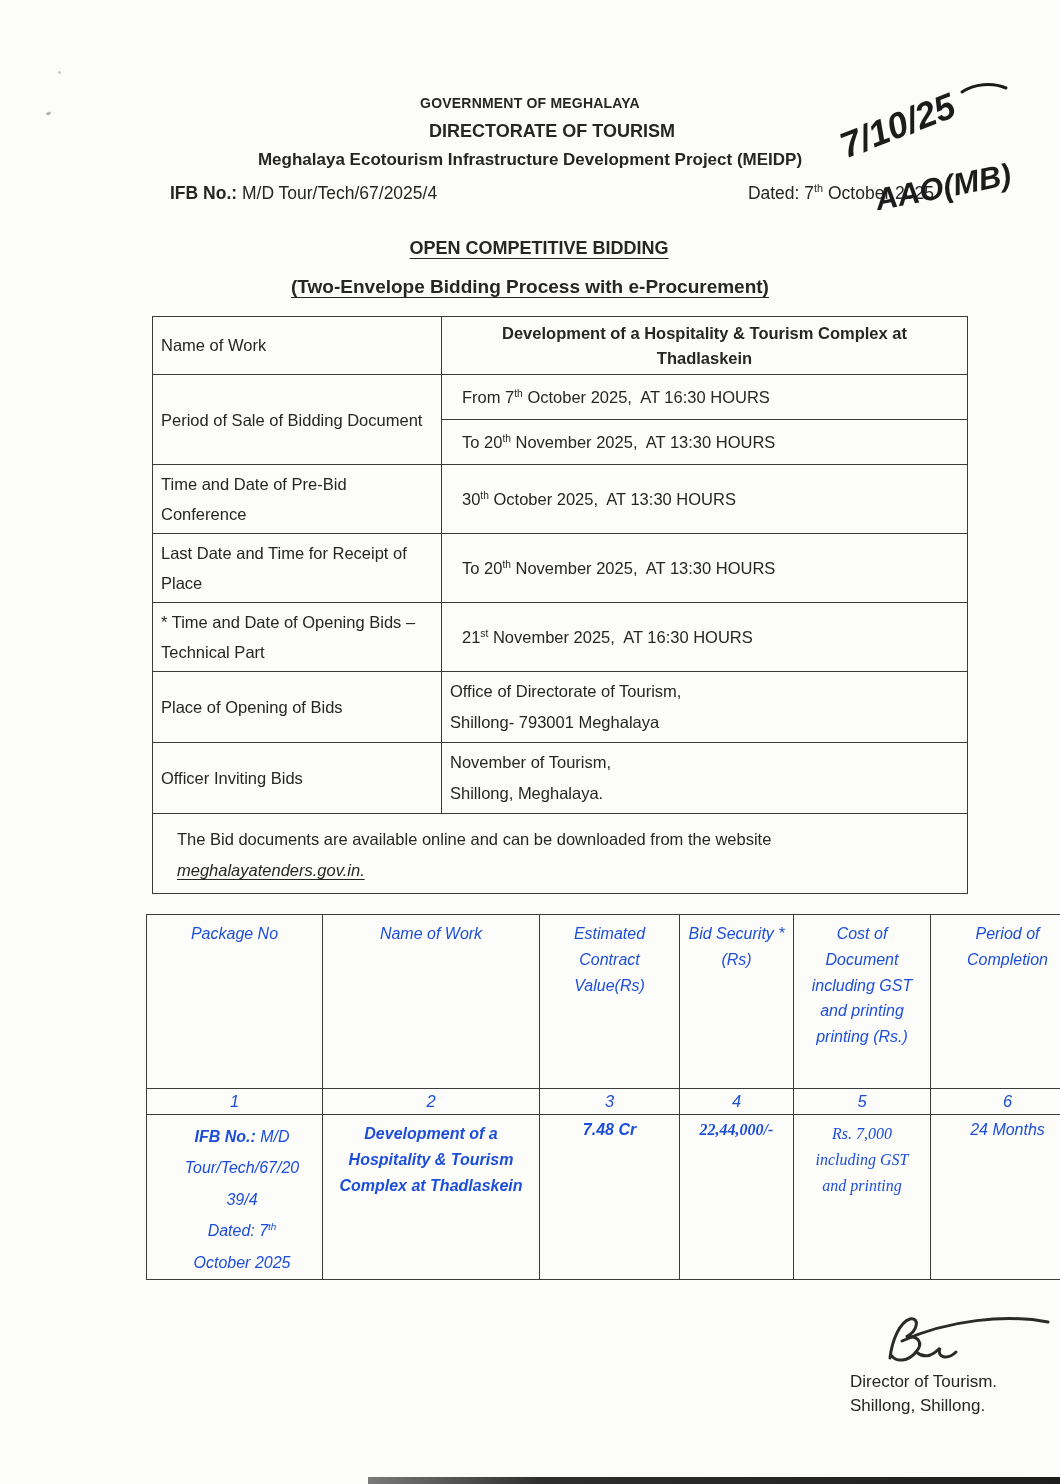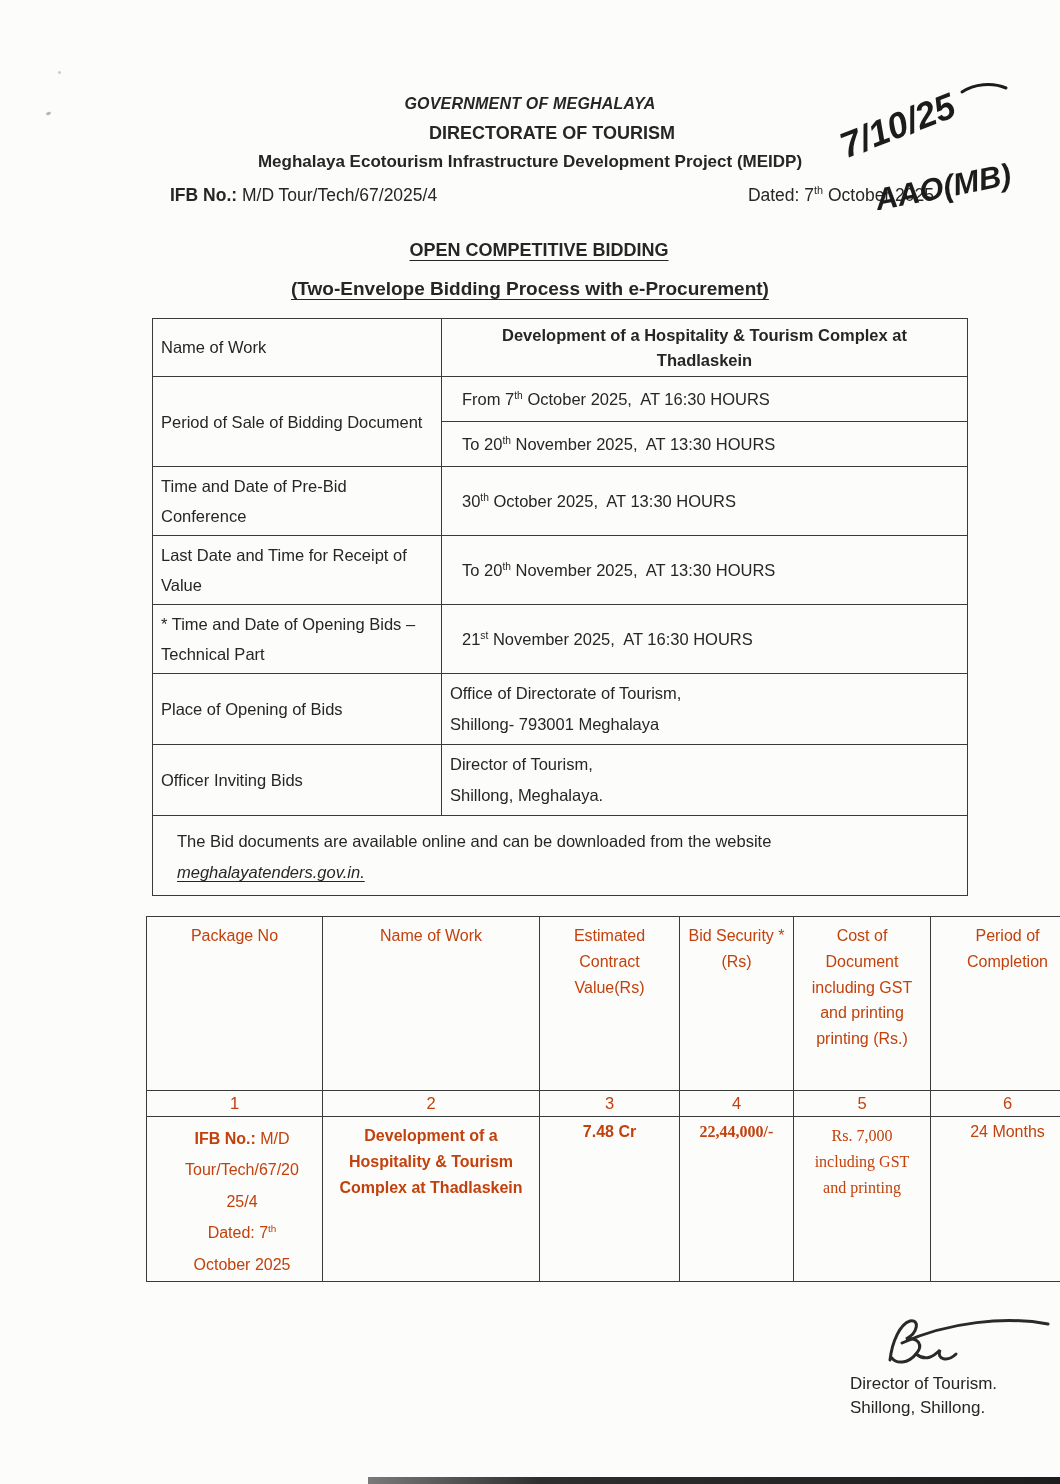--- a/index.html
+++ b/index.html
@@ -2,21 +2,21 @@
 <html><head>
 <meta charset="utf-8">
 <style>
   html,body{margin:0;padding:0;background:#ffffff;}
   .page{position:relative;width:1060px;height:1484px;background:#fcfcfb;
         font-family:"Liberation Sans",sans-serif;color:#262626;overflow:hidden;}
   sup{font-size:62%;vertical-align:super;line-height:0;}
 
   
   .doc-header{padding-top:95px;text-align:center;}
-  .h-org{font-size:16px;font-weight:600;letter-spacing:.2px;font-style:italic;}
+  .h-org{font-size:14px;font-weight:600;letter-spacing:.2px;}
   .h-dir{font-size:18px;font-weight:600;margin-top:10px;padding-left:44px;}
   .h-proj{font-size:17px;font-weight:700;margin-top:8px;}
   .ifb-row{display:flex;justify-content:space-between;margin:13px 126px 0 170px;
            font-size:17.5px;}
   .ifb-left .b{font-weight:700;}
   .rich-inline{white-space:pre-wrap;}
 
   
   .annotation{position:absolute;left:812px;top:70px;}
 
@@ -40,21 +40,21 @@
   .lbl-2l{line-height:30px;}
   .r-place{height:60px;}
   .r-officer{height:57px;}
   .va-top{vertical-align:top;padding-top:3px;}
   .v-2l{vertical-align:top;line-height:31px;padding-top:5px;padding-left:20px;}
   .r-note td{height:58px;vertical-align:top;padding:10px 20px 6px 24px;line-height:1.9;}
   .website{font-style:italic;text-decoration:underline;text-underline-offset:3px;}
 
   
   .t2{border-collapse:collapse;margin:20px 0 0 146px;width:836px;table-layout:fixed;}
-  .t2 th,.t2 td{border:1.6px solid #3b3b3b;text-align:center;vertical-align:top;color:#c2410c;}
+  .t2 th,.t2 td{border:1.6px solid #3b3b3b;text-align:center;vertical-align:top;color:#1d4ed8;font-style:italic;}
   .t2 th{font-weight:400;font-size:16px;line-height:1.62;padding:6px 8px 0;height:167px;}
   .t2 .col1{width:159px;}.t2 .col2{width:200px;}.t2 .col3{width:123px;}
   .t2 .col4{width:97px;}.t2 .col5{width:120px;}.t2 .col6{width:137px;}
   .r-nums td{height:25px;font-size:16.5px;padding:0;line-height:25px;vertical-align:middle;}
   .r-data td{height:150px;padding-top:6px;font-size:16px;}
   .cell-pn{line-height:31.5px;padding-left:16px;}
   .cell-pn .b{font-weight:700;}
   .cell-now{font-weight:700;line-height:26px;padding:8px 10px 0;}
   .cell-est{font-weight:700;margin-top:24px;}
   .cell-bid{font-weight:700;font-family:"Liberation Serif",serif;font-size:16.5px;}
@@ -119,38 +119,38 @@
       <td class="v-rich">From 7<sup>th</sup> October 2025,  AT 16:30 HOURS</td>
     </tr>
     <tr class="r-sub">
       <td class="v-rich">To 20<sup>th</sup> November 2025,  AT 13:30 HOURS</td>
     </tr>
     <tr class="r-prebid">
       <td class="c-label lbl-2l">Time and Date of Pre-Bid Conference</td>
       <td class="v-rich">30<sup>th</sup> October 2025,  AT 13:30 HOURS</td>
     </tr>
     <tr class="r-last">
-      <td class="c-label lbl-2l">Last Date and Time for Receipt of Value</td>
+      <td class="c-label lbl-2l">Last Date and Time for Receipt of Place</td>
       <td class="v-rich">To 20<sup>th</sup> November 2025,  AT 13:30 HOURS</td>
     </tr>
     <tr class="r-open">
       <td class="c-label lbl-2l">* Time and Date of Opening Bids – Technical Part</td>
       <td class="v-rich">21<sup>st</sup> November 2025,  AT 16:30 HOURS</td>
     </tr>
     <tr class="r-place">
       <td class="c-label va-top">Place of Opening of Bids</td>
       <td class="v-2l">
         <div>Office of Directorate of Tourism,</div>
         <div>Shillong- 793001 Meghalaya</div>
       </td>
     </tr>
     <tr class="r-officer">
       <td class="c-label va-top">Officer Inviting Bids</td>
       <td class="v-2l">
-        <div>Director of Tourism,</div>
+        <div>November of Tourism,</div>
         <div>Shillong, Meghalaya.</div>
       </td>
     </tr>
     <tr class="r-note">
       <td colspan="2">
         <span>The Bid documents are available online and can be downloaded from the website</span><br>
         <span class="website">meghalayatenders.gov.in.</span>
       </td>
     </tr>
   </tbody>
@@ -174,21 +174,21 @@
       <td>5</td>
       <td>6</td>
     </tr>
     <tr class="r-data">
       <td class="cell-pn">
         <div>
           <span class="b">IFB No.:</span>
           <span>M/D</span>
         </div>
         <div>Tour/Tech/67/20</div>
-        <div>25/4</div>
+        <div>39/4</div>
         <div>Dated: 7<sup>th</sup></div>
         <div>October 2025</div>
       </td>
       <td class="cell-now">Development of a Hospitality &amp; Tourism Complex at Thadlaskein</td>
       <td class="cell-est">7.48 Cr</td>
       <td class="cell-bid">22,44,000/-</td>
       <td class="cell-cost">Rs. 7,000 including GST and printing</td>
       <td class="cell-period">24 Months</td>
     </tr>
   </tbody>

